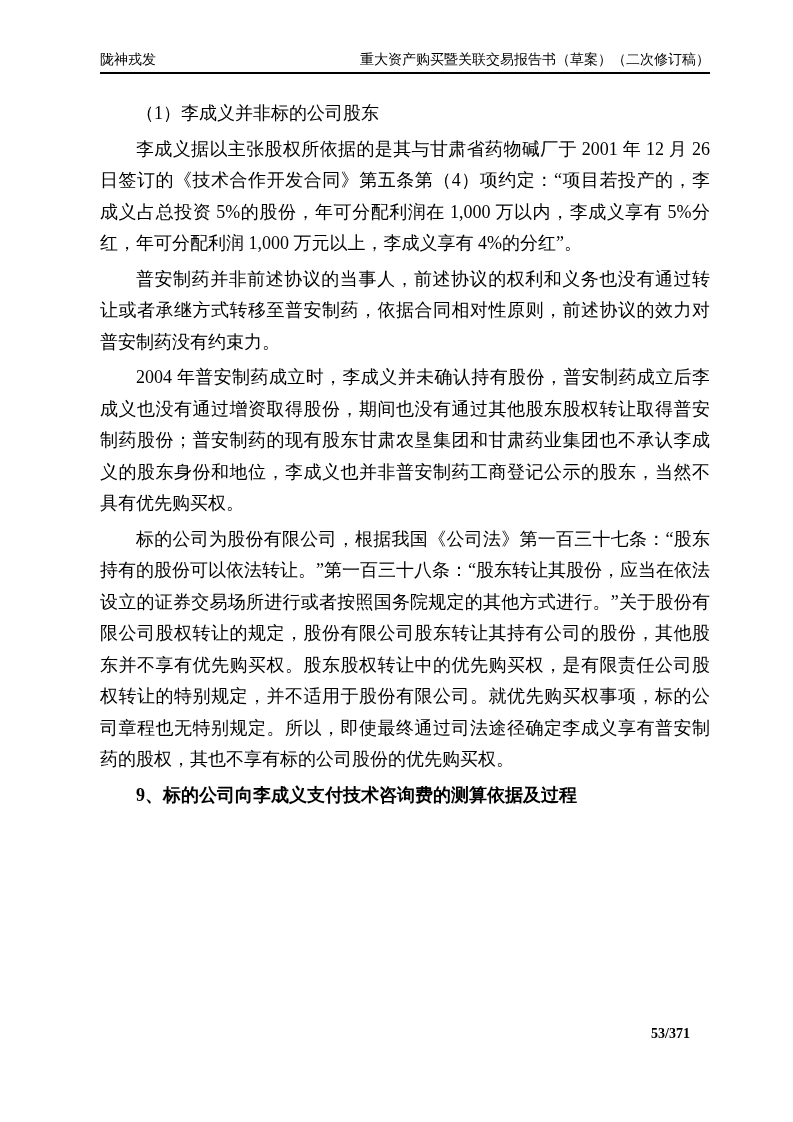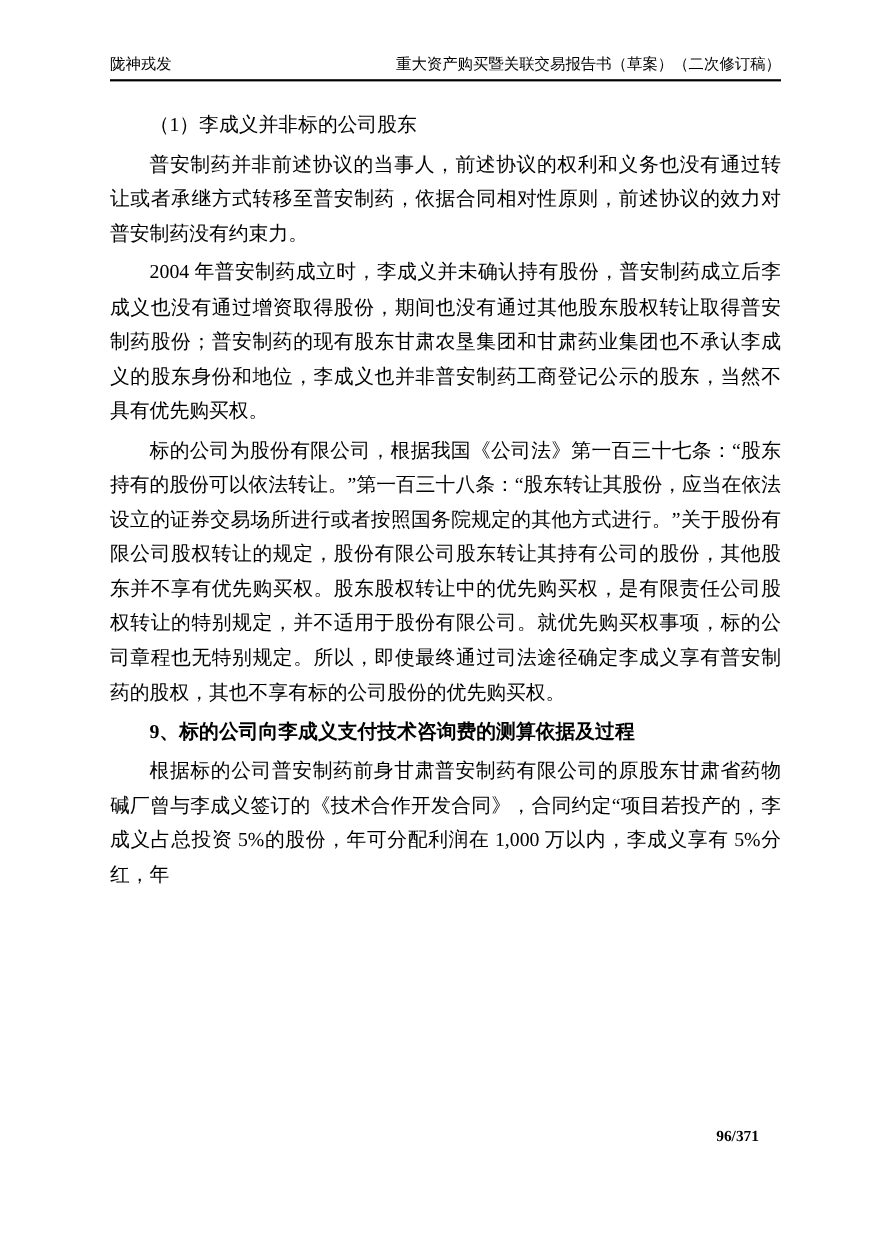--- a/index.html
+++ b/index.html
@@ -68,22 +68,22 @@
 
 <div class="page">
 
   <div class="doc-header">
     <span class="company">陇神戎发</span>
     <span class="report-title">重大资产购买暨关联交易报告书（草案）（二次修订稿）</span>
   </div>
 
   <div class="doc-body">
     <div class="block">（1）李成义并非标的公司股东</div>
+    <div class="block">李成义据以主张股权所依据的是其与甘肃省药物碱厂于 2001 年 12 月 26 日签订的《技术合作开发合同》第五条第（4）项约定：“项目若投产的，李成义占总投资 5%的股份，年可分配利润在 1,000 万以内，李成义享有 5%分红，年可分配利润 1,000 万元以上，李成义享有 4%的分红”。</div>
     <div class="block">普安制药并非前述协议的当事人，前述协议的权利和义务也没有通过转让或者承继方式转移至普安制药，依据合同相对性原则，前述协议的效力对普安制药没有约束力。</div>
     <div class="block">2004 年普安制药成立时，李成义并未确认持有股份，普安制药成立后李成义也没有通过增资取得股份，期间也没有通过其他股东股权转让取得普安制药股份；普安制药的现有股东甘肃农垦集团和甘肃药业集团也不承认李成义的股东身份和地位，李成义也并非普安制药工商登记公示的股东，当然不具有优先购买权。</div>
     <div class="block">标的公司为股份有限公司，根据我国《公司法》第一百三十七条：“股东持有的股份可以依法转让。”第一百三十八条：“股东转让其股份，应当在依法设立的证券交易场所进行或者按照国务院规定的其他方式进行。”关于股份有限公司股权转让的规定，股份有限公司股东转让其持有公司的股份，其他股东并不享有优先购买权。股东股权转让中的优先购买权，是有限责任公司股权转让的特别规定，并不适用于股份有限公司。就优先购买权事项，标的公司章程也无特别规定。所以，即使最终通过司法途径确定李成义享有普安制药的股权，其也不享有标的公司股份的优先购买权。</div>
     <div class="block heading-bold">9、标的公司向李成义支付技术咨询费的测算依据及过程</div>
-    <div class="block">根据标的公司普安制药前身甘肃普安制药有限公司的原股东甘肃省药物碱厂曾与李成义签订的《技术合作开发合同》，合同约定“项目若投产的，李成义占总投资 5%的股份，年可分配利润在 1,000 万以内，李成义享有 5%分红，年</div>
   </div>
 
-  <div class="doc-footer">96/371</div>
+  <div class="doc-footer">53/371</div>
 
 </div>
 
 </body></html>

